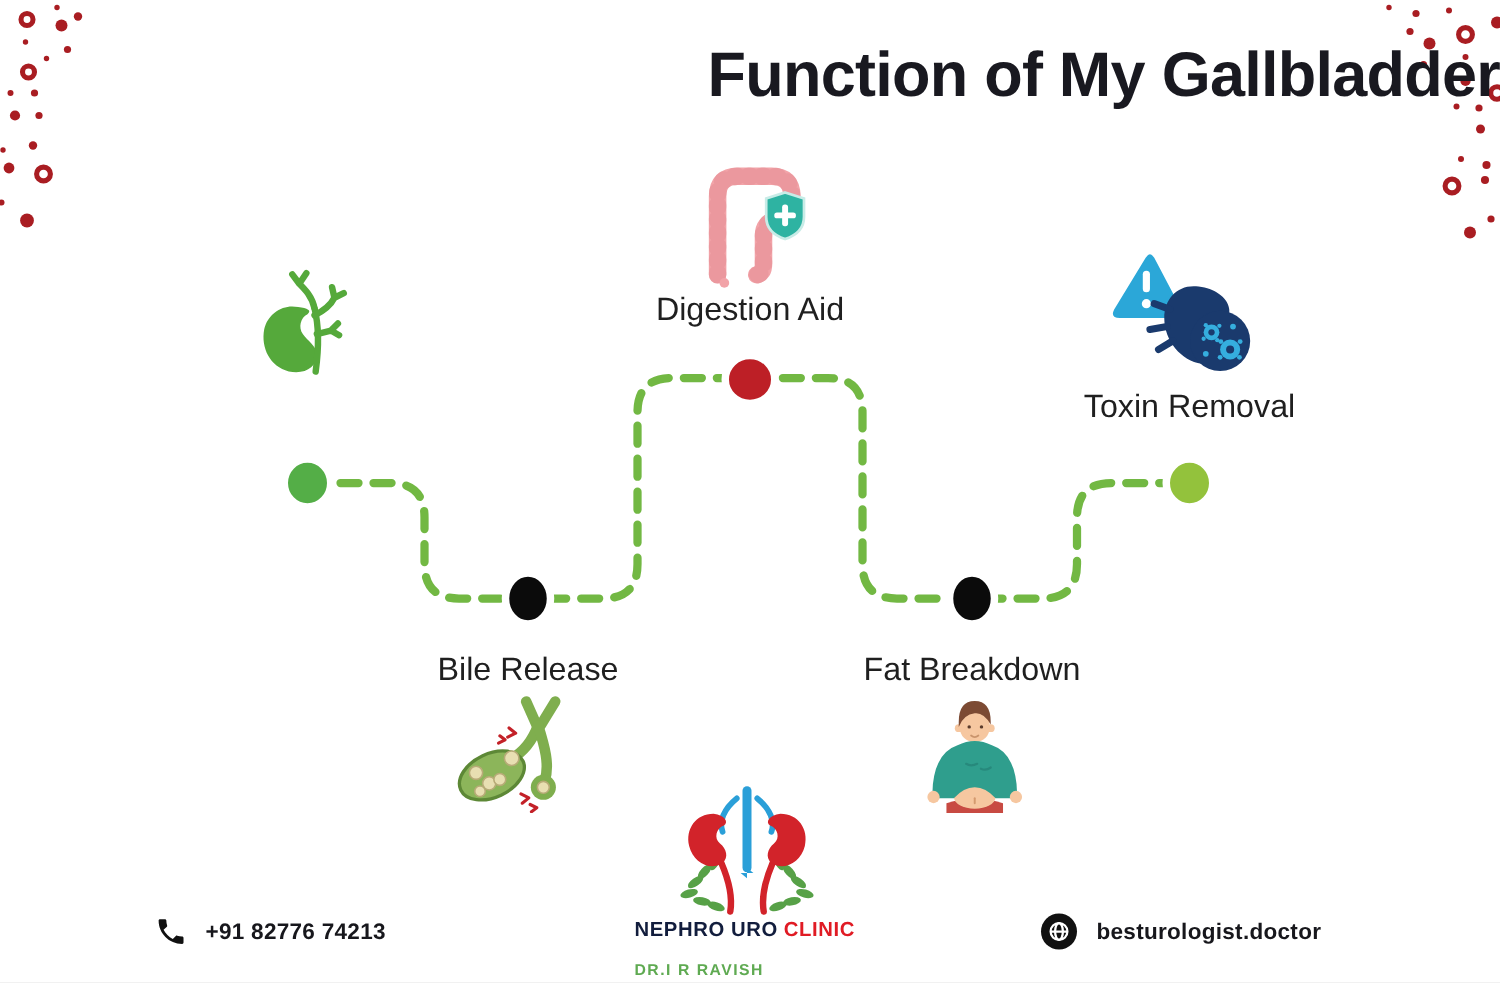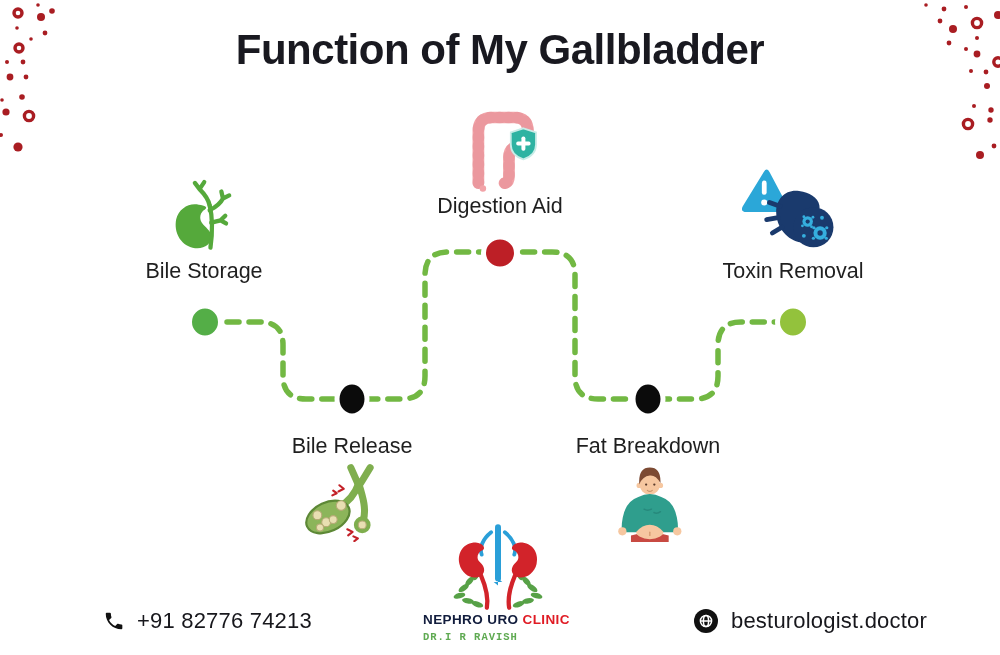--- a/index.html
+++ b/index.html
@@ -2,33 +2,33 @@
 <html><head>
 <meta charset="utf-8">
 <style>
   html,body{margin:0;padding:0;background:#e8e8e8;}
   #canvas{
     position:relative;width:1000px;height:655px;background:#ffffff;
     overflow:hidden;font-family:"Liberation Sans",sans-serif;
   }
   .abs{position:absolute;}
   #title{
-    left:0;top:26px;width:1000px;text-align:center;
+    left:0;top:26px;width:1000px;text-align:right;
     font-size:42px;font-weight:800;letter-spacing:-0.5px;color:#191920;
   }
   .step-label{
     width:220px;text-align:center;font-size:21.5px;font-weight:400;color:#1f1f1f;
   }
   .footer-item{display:flex;align-items:center;gap:12px;height:30px;}
-  .footer-text{font-size:22px;font-weight:400;color:#17171c;letter-spacing:0.2px;}
+  .footer-text{font-size:15px;font-weight:700;color:#17171c;letter-spacing:0.2px;}
   #logo-block{width:150px;}
   #logo-name{font-size:13.5px;font-weight:800;letter-spacing:0.4px;white-space:nowrap;}
   #logo-name .primary{color:#121d3d;margin-right:4px;}
   #logo-name .accent{color:#e01b24;}
-  #logo-subtitle{font-size:10.5px;font-weight:600;color:#5faa52;letter-spacing:1px;margin-top:4px;font-family:Liberation Mono, monospace;}
+  #logo-subtitle{font-size:10.5px;font-weight:600;color:#5faa52;letter-spacing:1px;margin-top:14px;}
   svg{display:block;}
 </style>
 </head>
 <body>
 
 <div id="canvas">
 
   <svg class="abs" style="left:0;top:0" width="120" height="180" viewBox="0 0 120 180">
     <g fill="#a91d22">
       <circle cx="38" cy="5" r="1.8"></circle>
@@ -98,21 +98,20 @@
   <svg class="abs" style="left:166px;top:178px" width="78" height="80" viewBox="0 0 100 100">
     <path d="M42,33 C30,30 16,38 13,52 C10,68 18,84 34,88 C48,91 58,84 58,74 C58,66 50,62 46,56
              C42,50 44,42 50,39 C54,36 50,34 42,33 Z" fill="#55a93b"></path>
     <g fill="none" stroke="#55a93b" stroke-width="5.5" stroke-linecap="round" stroke-linejoin="round">
       <path d="M57,88 C60,66 60,50 56,34"></path>
       <path d="M56,34 C54,24 48,18 43,13 M43,13 L37,5 M43,13 L49,4"></path>
       <path d="M56,40 C64,36 70,31 73,25 M73,25 L71,16 M73,25 L81,21"></path>
       <path d="M58,56 L70,53 M70,53 L76,47 M70,53 L77,57"></path>
     </g>
   </svg>
-  <div class="abs step-label" style="left:94px;top:259px">Bile Storage</div>
 
   <svg class="abs" style="left:452px;top:104px" width="96" height="90" viewBox="0 0 100 100">
     <g fill="none" stroke-linecap="round">
       <path d="M26,88 V30 Q26,15 41,15 H66 Q81,15 81,30 V33 Q81,45 70,47 Q60,49 60,59 V80 Q60,87 55,88" stroke="#f2a3a8" stroke-width="13"></path>
       <path d="M26,88 V30 Q26,15 41,15 H66 Q81,15 81,30 V33 Q81,45 70,47 Q60,49 60,59 V80 Q60,87 55,88" stroke="#e38b92" stroke-width="13" stroke-dasharray="1.6 8.4" opacity="0.45"></path>
       <circle cx="31" cy="94" r="3.6" fill="#f2a3a8" stroke="none"></circle>
     </g>
     <path d="M76,27 L90,31.5 V45 Q90,57 76,61.5 Q62,57 62,45 V31.5 Z" fill="#2eb3a2" stroke="#c8ece7" stroke-width="2"></path>
     <g fill="#ffffff">
       <rect x="73.8" y="36" width="4.4" height="16" rx="2"></rect>

